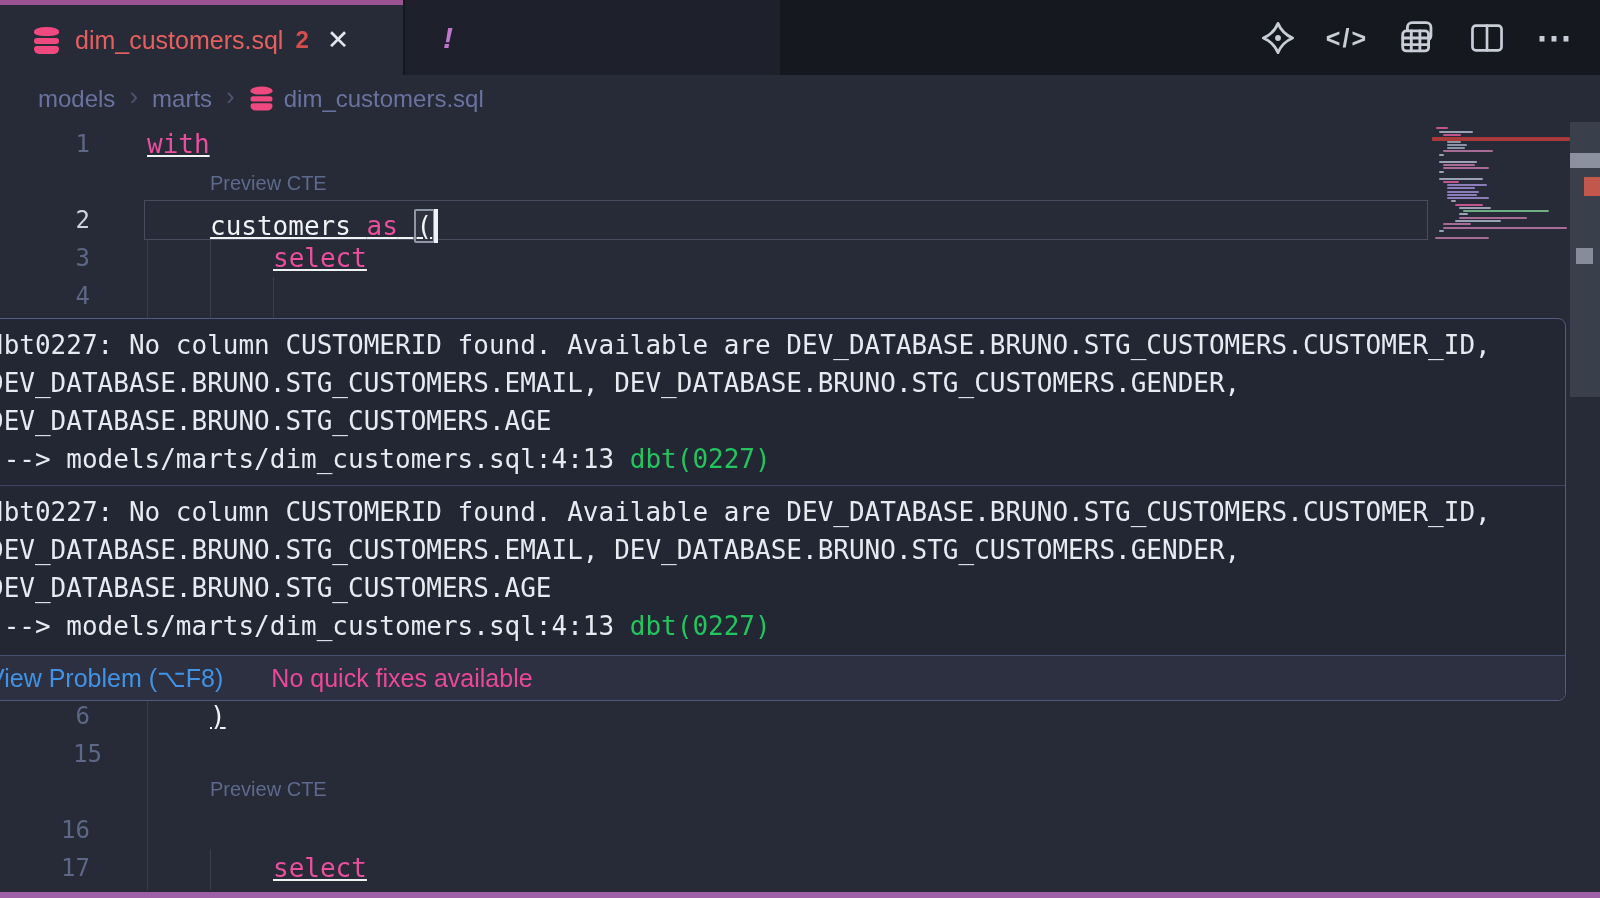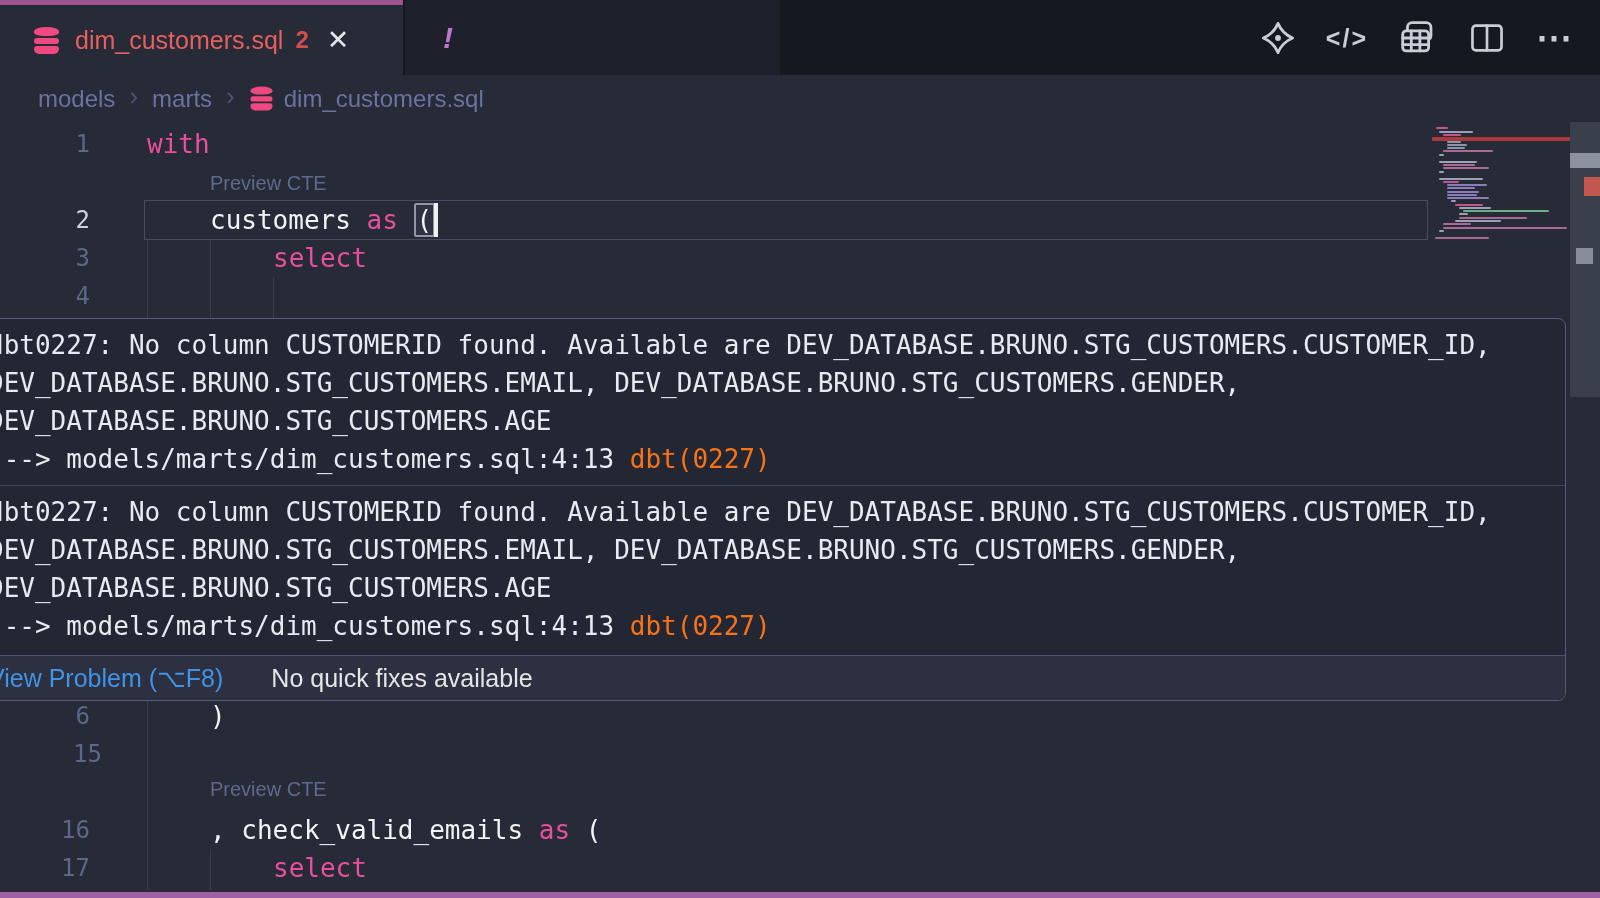--- a/index.html
+++ b/index.html
@@ -37,41 +37,41 @@
 
   
   .breadcrumb{left:0;top:75px;width:1600px;height:47px;background:#272a37;display:flex;align-items:center;padding-left:38px;box-sizing:border-box;color:#6a73a0;font-size:24px;}
   .crumb{cursor:pointer;text-align:center;}
   .crumb-sep{color:#4d5572;font-size:26px;margin:0 14px;transform:translateY(-2px);}
   .breadcrumb .db-icon{margin-right:10px;}
 
   
   .editor{left:0;top:122px;width:1600px;height:770px;background:#272a37;}
   .gutter-num{width:90px;text-align:right;font-family:"DejaVu Sans Mono",monospace;font-size:24px;color:#5d6786;height:38px;line-height:38px;}
-  .code-row{font-family:"DejaVu Sans Mono",monospace;font-size:26px;height:38px;line-height:38px;white-space:pre;color:#f2f3f7;}
+  .code-row{font-family:"DejaVu Sans Mono",monospace;font-size:26px;height:38px;line-height:38px;white-space:pre;color:#f2f3f7;text-decoration:underline;}
   .kw{color:#ea4f9d;}
   .lens{font-size:20px;color:#5e6a8d;cursor:pointer;}
   .guide{width:0;border-left:1.6px solid #383e4f;}
   .cur-line-box{border:1.6px solid #474d5f;box-sizing:border-box;}
   .bracket{border:2px solid #9097a6;background:#2f3340;border-radius:2px;padding:0 1px;margin:0 -3px 0 0;}
   .cursor{width:3.5px;background:#eef1f6;}
   .err-word{background:#3e5a69;border-radius:2px;padding:1px 2px 3px 2px;
     text-decoration:underline wavy #e0474d 2.5px;text-underline-offset:8px;}
 
   
   .hover{left:-16px;top:318px;width:1582px;height:383px;background:#232734;
     border:1.6px solid #525c7e;border-radius:0 8px 8px 0;box-sizing:border-box;overflow:hidden;z-index:20;}
   .hov-line{font-family:"DejaVu Sans Mono",monospace;font-size:26px;height:38px;line-height:38px;white-space:pre;color:#e8eaf1;padding-left:3px;}
-  .hov-dim{color:#f97316;text-align:right;}
+  .hov-dim{color:#22c55e;text-align:right;}
   .hov-block{padding-top:7px;}
   .hov-divider{height:0;border-top:1.6px solid #3c4560;margin-top:7px;}
   .hov-status{position:absolute;left:0;right:0;bottom:0;height:44px;background:#2c3040;
     border-top:1.6px solid #47516f;display:flex;align-items:center;font-size:25px;}
   .hov-link{color:#4193e6;white-space:pre;padding-left:3px;cursor:pointer;}
-  .hov-msg{color:#e5e5e5;margin-left:48px;}
+  .hov-msg{color:#ec4899;margin-left:48px;}
 
   
   .minimap{left:1432px;top:122px;width:138px;height:250px;cursor:pointer;}
   .mm-bar{position:absolute;border-radius:1px;}
   .ruler{left:1570px;top:122px;width:30px;height:770px;}
   .ruler-slider{position:absolute;left:0;top:0;width:30px;height:275px;background:#3a3f4c;}
   .rl-block{position:absolute;}
 
   .bottom-line{left:0;top:892px;width:1600px;height:6px;background:#9e61a6;}
 </style>
@@ -150,30 +150,29 @@
 
   <div class="abs guide" style="left:147px;top:579px;height:189px;"></div>
   <div class="abs guide" style="left:210px;top:727px;height:41px;"></div>
 
   <div class="abs cur-line-box" style="left:144px;top:78px;width:1284px;height:40px;"></div>
 
   <div class="abs code-row" style="left:147px;top:3px;"><span class="kw">with</span></div>
 
   <div class="abs lens" style="left:210px;top:50px;">Preview CTE</div>
 
-  <div class="abs code-row" style="left:210px;top:79px;"><span>customers </span><span class="kw">as</span><span> </span><span class="bracket">(</span><span class="cursor abs" style="left:224px;top:2px;height:34px;"></span></div>
+  <div class="abs code-row" style="left:210px;top:85px;"><span>customers </span><span class="kw">as</span><span> </span><span class="bracket">(</span><span class="cursor abs" style="left:224px;top:2px;height:34px;"></span></div>
 
   <div class="abs code-row" style="left:273px;top:117px;"><span class="kw">select</span></div>
 
 
   <div class="abs code-row" style="left:210px;top:575px;"><span>)</span></div>
 
   <div class="abs lens" style="left:210px;top:656px;">Preview CTE</div>
 
-  <div class="abs code-row" style="left:210px;top:689px;"><span>, check_valid_emails </span><span class="kw">as</span><span> (</span></div>
 
   <div class="abs code-row" style="left:273px;top:727px;"><span class="kw">select</span></div>
 </div>
 
 <div class="abs minimap" id="minimap">
     <div class="mm-bar" style="top: 5px; left: 4px; width: 12px; height: 2.3px; background: rgb(194, 84, 143);"></div>
     <div class="mm-bar" style="top: 8.5px; left: 7px; width: 34px; height: 2.3px; background: rgb(154, 161, 180);"></div>
     <div class="mm-bar" style="top: 12px; left: 11px; width: 18px; height: 2.3px; background: rgb(194, 84, 143);"></div>
     <div class="mm-bar" style="top: 18.5px; left: 15px; width: 14px; height: 2.3px; background: rgb(141, 148, 168);"></div>
     <div class="mm-bar" style="top: 21.5px; left: 15px; width: 20px; height: 2.3px; background: rgb(141, 148, 168);"></div>

